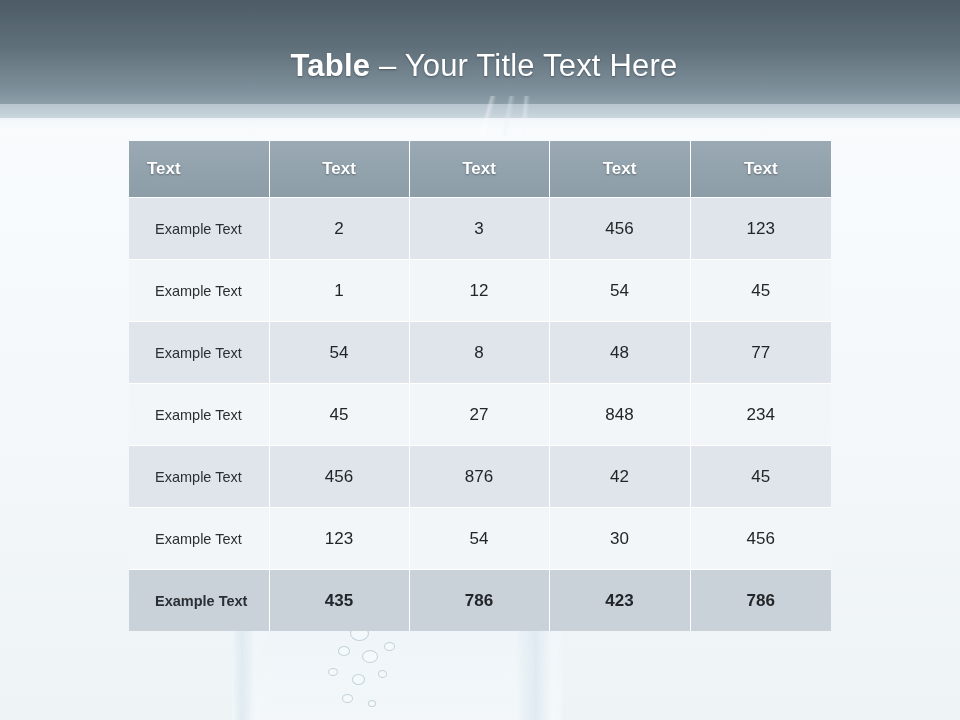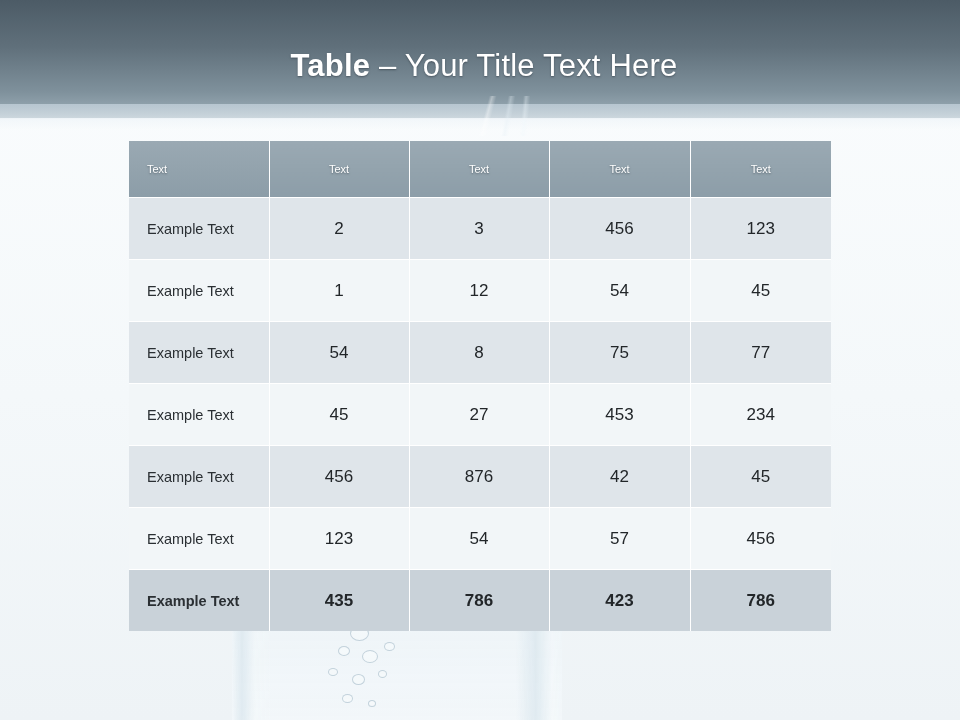--- a/index.html
+++ b/index.html
@@ -96,42 +96,42 @@
   }
   col.c0 { width: 140px; }
   col.c1 { width: 140px; }
   col.c2 { width: 140px; }
   col.c3 { width: 141px; }
   col.c4 { width: 141px; }
   thead th {
     height: 54px;
     background: linear-gradient(180deg, #9aa9b3 0%, #93a3ad 50%, #8c9da8 100%);
     color: #ffffff;
-    font-size: 11px;
-    font-weight: normal;
+    font-size: 17px;
+    font-weight: bold;
     text-shadow: 0 1px 2px rgba(60,72,80,.65);
     border-right: 1px solid #ffffff;
     border-bottom: 1px solid #ffffff;
     text-align: center;
   }
   thead th:first-child { text-align: left; padding-left: 18px; }
   thead th:last-child { border-right: none; }
   tbody td {
     height: 59px;
     font-size: 17px;
     color: #222629;
     text-align: center;
     border-right: 1px solid #ffffff;
     border-bottom: 1px solid #ffffff;
     vertical-align: middle;
   }
   tbody td:last-child { border-right: none; }
   tbody td.label {
     text-align: left;
-    padding-left: 18px;
+    padding-left: 26px;
     font-size: 14.5px;
     color: #2a2f33;
   }
   tbody tr.shade td { background: #dfe5ea; }
   tbody tr.plain td { background: #f2f6f8; }
   tbody tr.total td {
     background: #c9d2d9;
     font-weight: bold;
     border-bottom: none;
   }
@@ -194,42 +194,42 @@
           <td class="label">Example Text</td>
           <td>1</td>
           <td>12</td>
           <td>54</td>
           <td>45</td>
         </tr>
         <tr class="shade">
           <td class="label">Example Text</td>
           <td>54</td>
           <td>8</td>
-          <td>75</td>
+          <td>48</td>
           <td>77</td>
         </tr>
         <tr class="plain">
           <td class="label">Example Text</td>
           <td>45</td>
           <td>27</td>
-          <td>453</td>
+          <td>848</td>
           <td>234</td>
         </tr>
         <tr class="shade">
           <td class="label">Example Text</td>
           <td>456</td>
           <td>876</td>
           <td>42</td>
           <td>45</td>
         </tr>
         <tr class="plain">
           <td class="label">Example Text</td>
           <td>123</td>
           <td>54</td>
-          <td>57</td>
+          <td>30</td>
           <td>456</td>
         </tr>
         <tr class="total">
           <td class="label">Example Text</td>
           <td>435</td>
           <td>786</td>
           <td>423</td>
           <td>786</td>
         </tr>
       </tbody>

